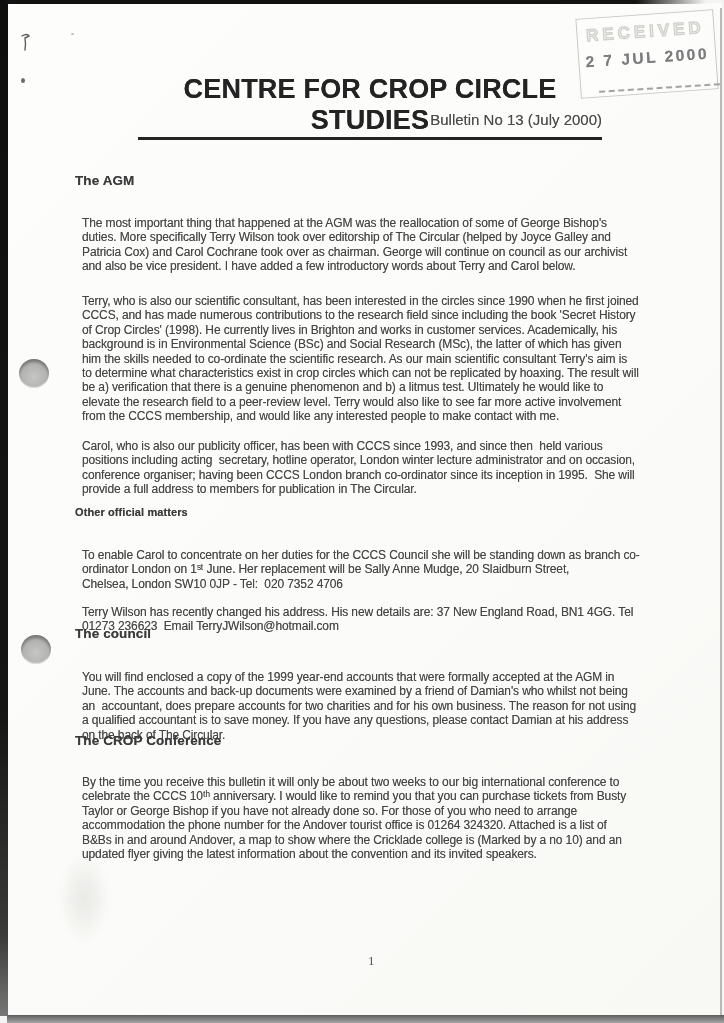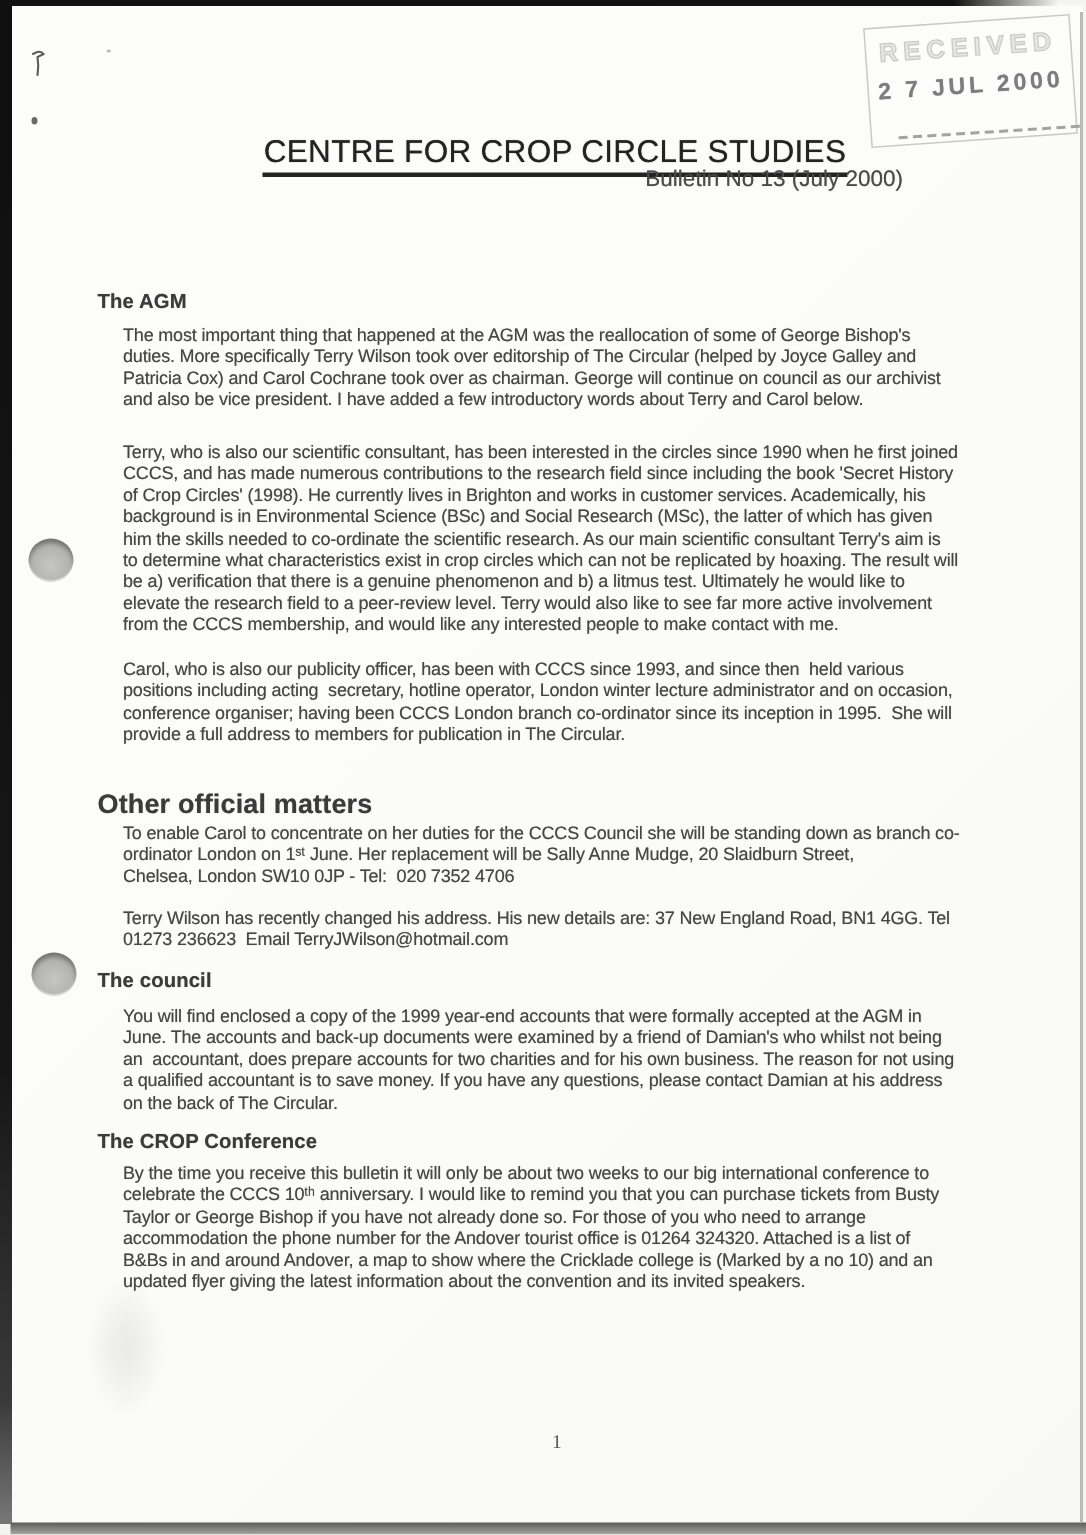--- a/index.html
+++ b/index.html
@@ -61,39 +61,37 @@
     text-shadow:0 0 0.5px rgba(110,110,115,0.7);
   }
   .stamp-dashes {
     position:absolute; left:599px; top:87px; width:121px; height:0;
     border-top:2px dashed #a3a3a0; transform:rotate(-3.6deg);
   }
 
   .title-wrap { position:absolute; left:138px; top:74px; width:464px; text-align:center; }
   .doc-title {
     display:inline-block;
-    font-size:21px; font-weight:normal; letter-spacing:0.2px; color:#232323;
+    font-size:27px; font-weight:bold; letter-spacing:0.2px; color:#232323;
     border-bottom:3.5px solid #232323; padding:0 1px 1px 1px;
     text-shadow:0 0 0.6px rgba(35,35,35,0.8);
-    margin-top:16px;
   }
   .subtitle, .byline {
     position:absolute; left:138px; width:464px; text-align:right;
     font-size:15px; color:#4a4a4a; text-shadow:0 0 0.5px rgba(74,74,74,0.6);
   }
   .subtitle { top:111px; }
   .byline { top:133px; }
 
   .heading {
-    position:absolute; left:65px;
+    position:absolute; left:75px;
     font-size:13.5px; font-weight:bold; color:#3b3b3b; letter-spacing:0.1px;
     text-shadow:0 0 0.5px rgba(60,60,60,0.65);
-    margin-top:20px;
   }
-  .heading-sm { font-size:18px; }
+  .heading-sm { font-size:11px; }
   .para {
     position:absolute; left:82px;
     font-size:12px; line-height:14.4px; letter-spacing:-0.12px;
     white-space:pre; color:#464646;
     text-shadow:0 0 0.5px rgba(70,70,70,0.6);
     margin-top:20px;
   }
   .page-number {
     position:absolute; left:368px; top:953px;
     font-family:"Liberation Serif","DejaVu Serif",serif;

